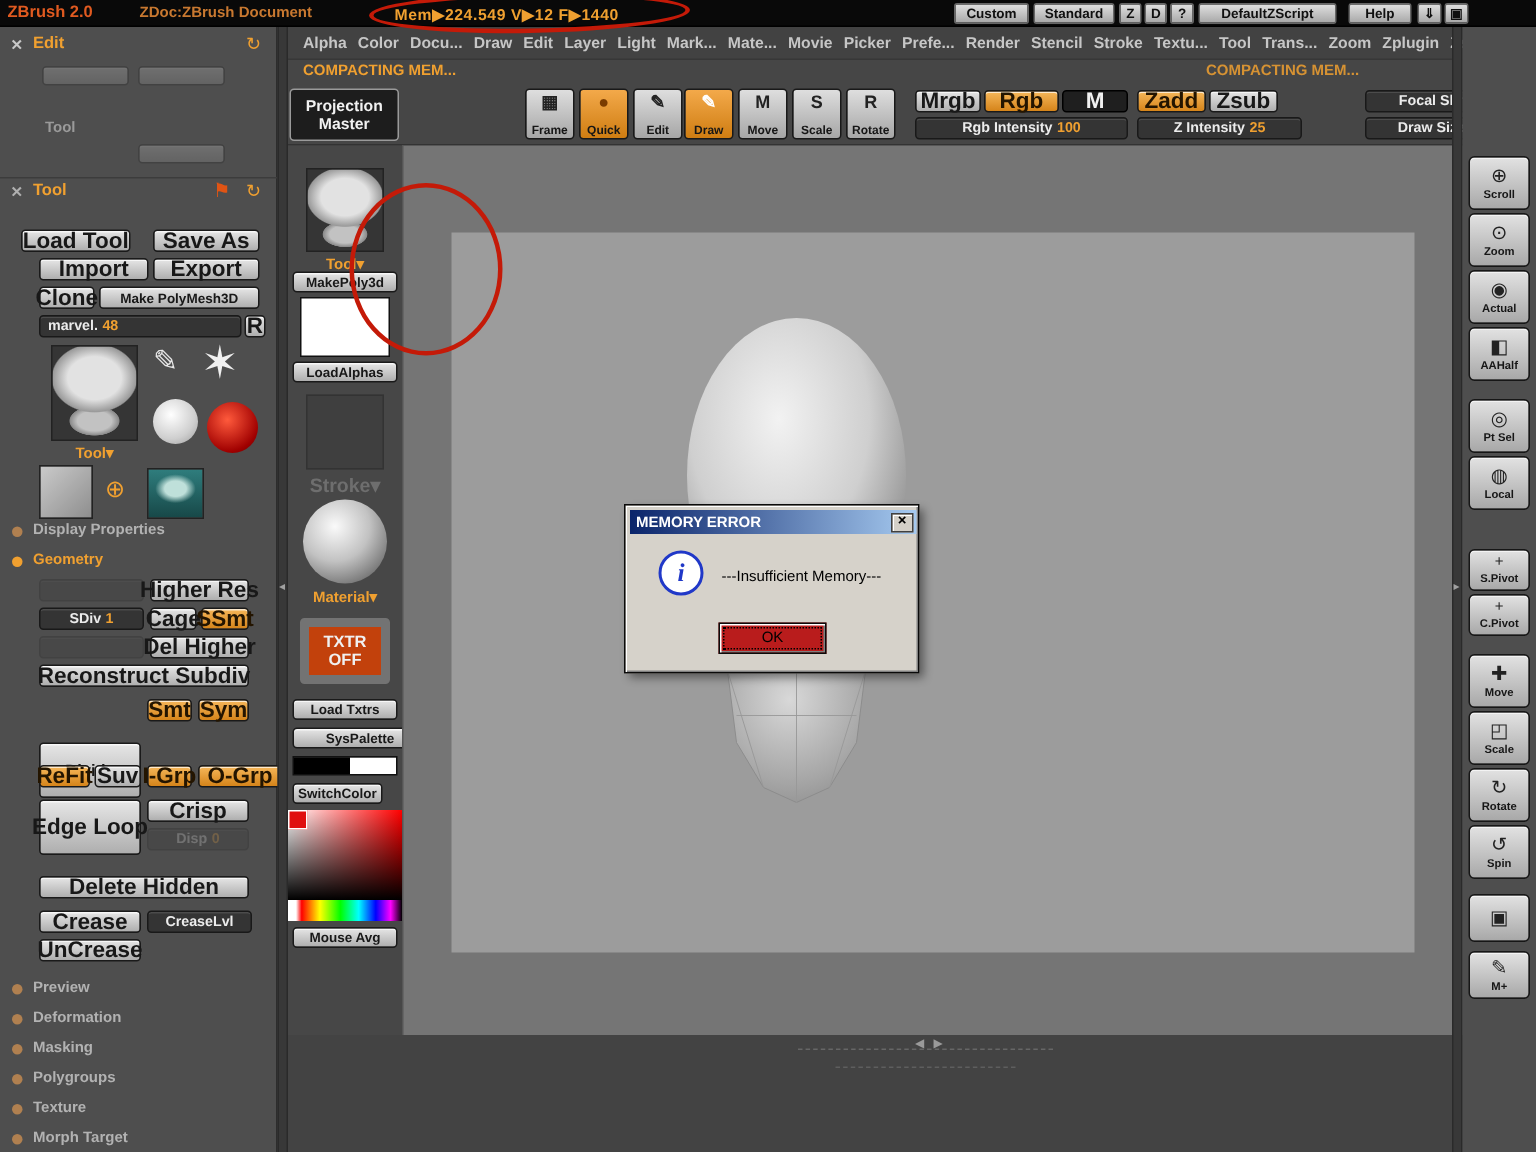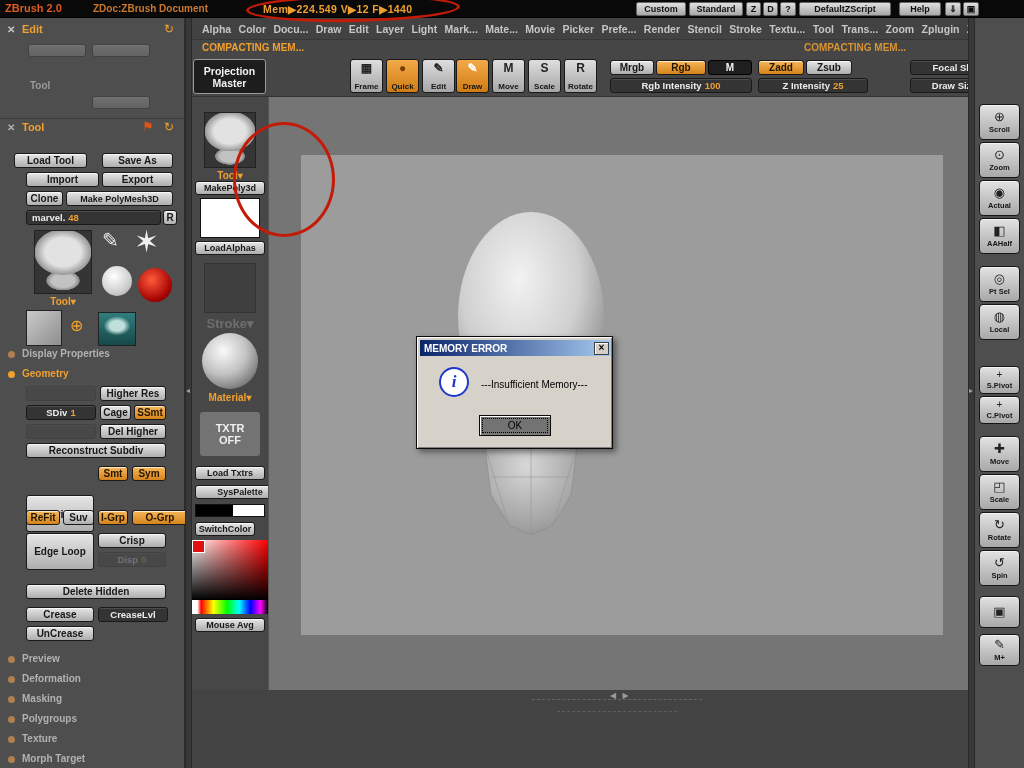--- a/index.html
+++ b/index.html
@@ -1,21 +1,21 @@
 <!DOCTYPE html>
 <html><head>
 <meta charset="utf-8">
 <style>
   *{margin:0;padding:0;box-sizing:border-box;font-family:"Liberation Sans",sans-serif;}
   html,body{width:1024px;height:768px;overflow:hidden;background:#454545;position:relative;}
   .abs{position:absolute;}
   
   .btn{position:absolute;display:flex;align-items:center;justify-content:center;
        background:linear-gradient(#e6e6e6,#aeaeae);border:1px solid #1a1a1a;border-radius:3px;
-       box-shadow:inset 0 1px 0 rgba(255,255,255,.7);color:#181818;font-size:10px;font-weight:bold;
+       box-shadow:inset 0 1px 0 rgba(255,255,255,.7);color:#181818;font-size:15px;font-weight:bold;
        white-space:nowrap;height:15px;}
   .btn.orange{background:linear-gradient(#f6b75a,#d5841a);color:#241500;}
   .btn.ghost{opacity:.22;}
   .btn.dark{background:#1f1f1f;color:#f2f2f2;box-shadow:none;border-color:#000;}
   
   .slider{position:absolute;display:flex;align-items:center;justify-content:center;gap:3px;
        background:#343434;border:1px solid #191919;border-radius:3px;color:#ececec;
        font-size:9.5px;font-weight:bold;height:15px;box-shadow:inset 0 1px 0 rgba(255,255,255,.12);}
   .slider .val{color:#f0a030;}
   .slider.ghost{opacity:.22;}
@@ -268,21 +268,21 @@
   <div class="abs" style="left:8px;top:101px;width:60px;height:40px;background:#ffffff;border:1px solid #111;"></div>
   <div class="btn" style="left:3px;top:144px;width:70px;height:14px;font-size:9px;">LoadAlphas</div>
 
   <div class="abs" style="left:12px;top:166px;width:52px;height:50px;background:#3f3f3f;border:1px solid #333;"></div>
   <span class="abs" style="left:0;top:219px;width:76px;text-align:center;font-size:13px;font-weight:bold;color:#6e6e6e;">Stroke▾</span>
 
   <div class="abs" style="left:10px;top:236px;width:56px;height:56px;border-radius:50%;
               background:radial-gradient(circle at 38% 32%,#fafafa,#c2c2c2 45%,#6f6f6f 82%,#4e4e4e);"></div>
   <span class="abs orange-text" style="left:0;top:295px;width:76px;text-align:center;font-size:10px;font-weight:bold;">Material▾</span>
 
-  <div class="abs" style="left:8px;top:315px;width:60px;height:44px;background:#737373;border:6px solid #737373;border-radius:3px;
+  <div class="abs" style="left:8px;top:315px;width:60px;height:44px;background:#c2410c;border:6px solid #737373;border-radius:3px;
               display:flex;flex-direction:column;align-items:center;justify-content:center;">
     <span style="font-size:11px;font-weight:bold;color:#f0f0f0;">TXTR</span>
     <span style="font-size:11px;font-weight:bold;color:#f0f0f0;">OFF</span>
   </div>
   <div class="btn" style="left:3px;top:369px;width:70px;height:14px;font-size:9px;">Load Txtrs</div>
   <div class="btn" style="left:3px;top:388px;width:90px;height:14px;font-size:9px;">SysPalette</div>
   <div class="abs" style="left:3px;top:407px;width:70px;height:13px;border:1px solid #111;
               background:linear-gradient(90deg,#000 0 55%,#fff 55%);"></div>
   <div class="btn" style="left:3px;top:425px;width:60px;height:14px;font-size:9px;">SwitchColor</div>
 
@@ -339,21 +339,21 @@
     <span style="color:#fff;font-size:10px;font-weight:bold;padding-left:4px;flex:1;">MEMORY ERROR</span>
     <span style="width:15px;height:13px;margin-right:2px;background:#d4d0c8;border:1px solid #404040;
                  box-shadow:inset 1px 1px 0 #fff;display:flex;align-items:center;justify-content:center;
                  font-size:10px;font-weight:bold;color:#000;line-height:10px;">×</span>
   </div>
   <div class="abs" style="left:22px;top:30px;width:30px;height:30px;border-radius:50%;background:#fff;border:2px solid #2038c8;
               display:flex;align-items:center;justify-content:center;">
     <span style="color:#2038c8;font-weight:bold;font-style:italic;font-size:17px;font-family:'Liberation Serif',serif;">i</span>
   </div>
   <span class="abs" style="left:64px;top:42px;font-size:10px;color:#000;">---Insufficient Memory---</span>
-  <div class="abs" style="left:62px;top:78px;width:72px;height:21px;background:#737373;border:1px solid #0a0a0a;
+  <div class="abs" style="left:62px;top:78px;width:72px;height:21px;background:#b91c1c;border:1px solid #0a0a0a;
               box-shadow:inset 1px 1px 0 #fff,inset -1px -1px 0 #808080;
               display:flex;align-items:center;justify-content:center;outline:1px dotted #000;outline-offset:-4px;">
     <span style="font-size:10px;color:#000;">OK</span>
   </div>
 </div>
 
 <div class="abs" style="left:968px;top:18px;width:7px;height:750px;background:#383838;border-left:1px solid #2a2a2a;border-right:1px solid #2a2a2a;">
   <span class="abs" style="left:0;top:368px;font-size:8px;color:#a0a0a0;">▸</span>
 </div>
 

